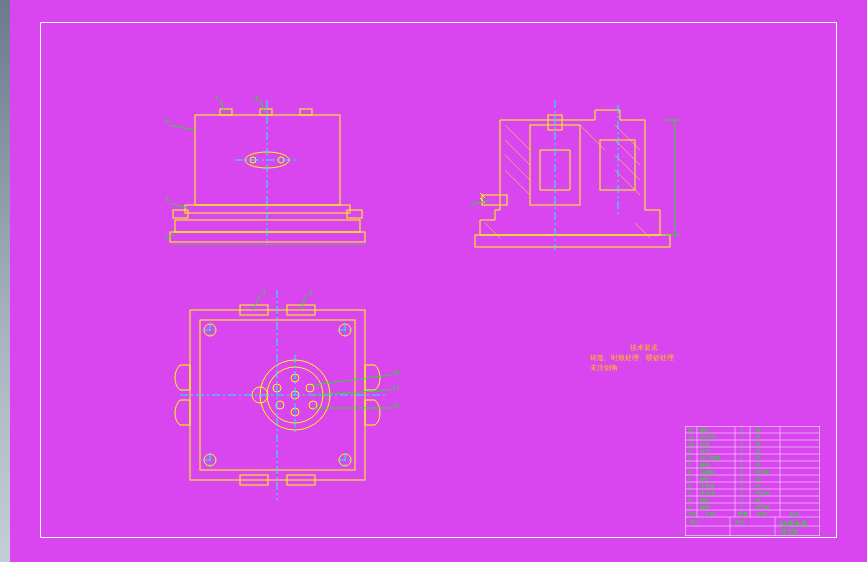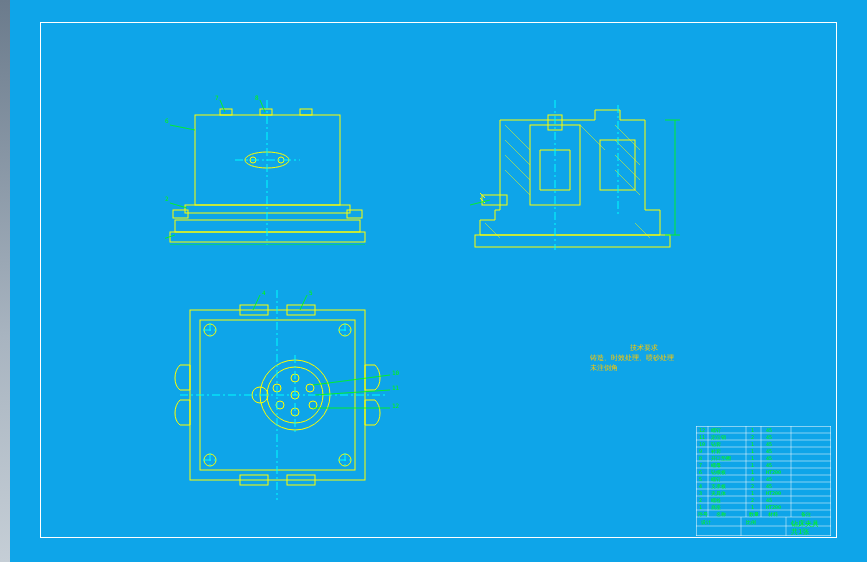--- a/index.html
+++ b/index.html
@@ -10,41 +10,41 @@
   font-family: Arial, sans-serif;
   overflow: hidden;
   position: relative;
 }
 .canvas {
   position: absolute;
   left: 10px;
   top: 0;
   width: 857px;
   height: 562px;
-  background: #0ea5e9;
+  background: #d946ef;
   text-decoration: underline;
 }
 .border-outer {
   position: absolute;
   left: 30px;
   top: 22px;
   width: 797px;
   height: 516px;
   border: 1px solid #fff;
 }
 svg { position: absolute; }
 .yellow { stroke: #ffff00; fill: none; stroke-width: 1; }
 .cyan { stroke: #00ffff; fill: none; stroke-width: 1; stroke-dasharray: 8 3 2 3; }
 .white { stroke: #fff; fill: none; stroke-width: 1; }
 .green { stroke: #00ff00; fill: none; stroke-width: 0.8; }
 .green-text { fill: #00ff00; font-size: 6px; font-family: monospace; }
 .yellow-text { fill: #ffc800; font-size: 7px; font-family: monospace; }
 .title-block {
   position: absolute;
-  right: 36px;
+  right: 47px;
   bottom: 32px;
   width: 135px;
   height: 104px;
 }
 </style>
 </head>
 <body>
 
 <div class="canvas">
   <div class="border-outer"></div>

